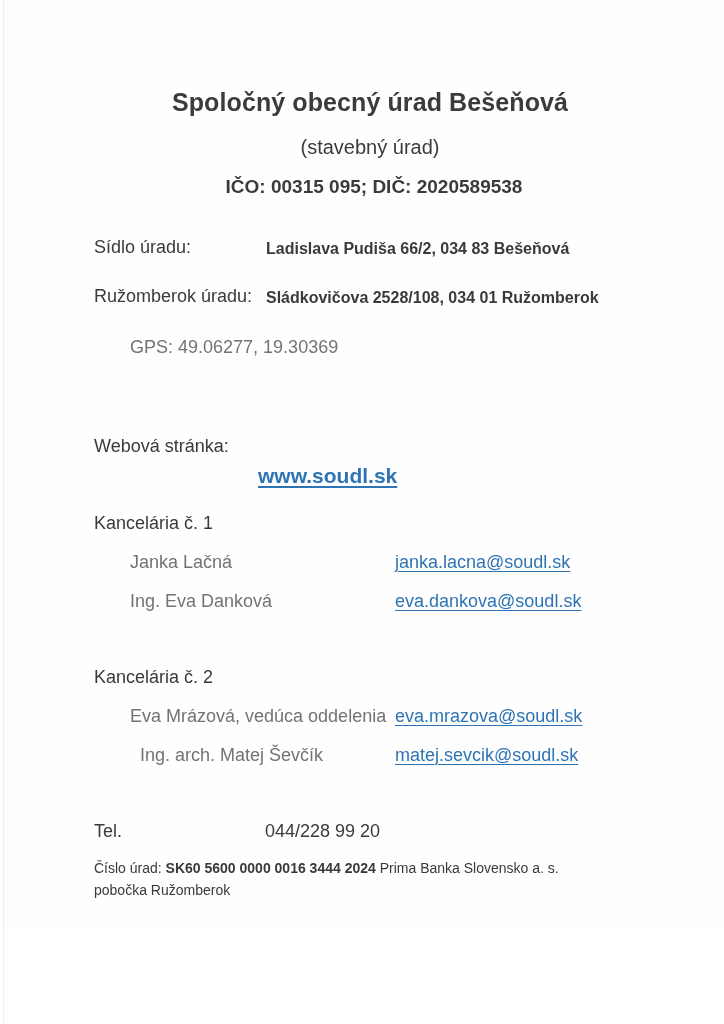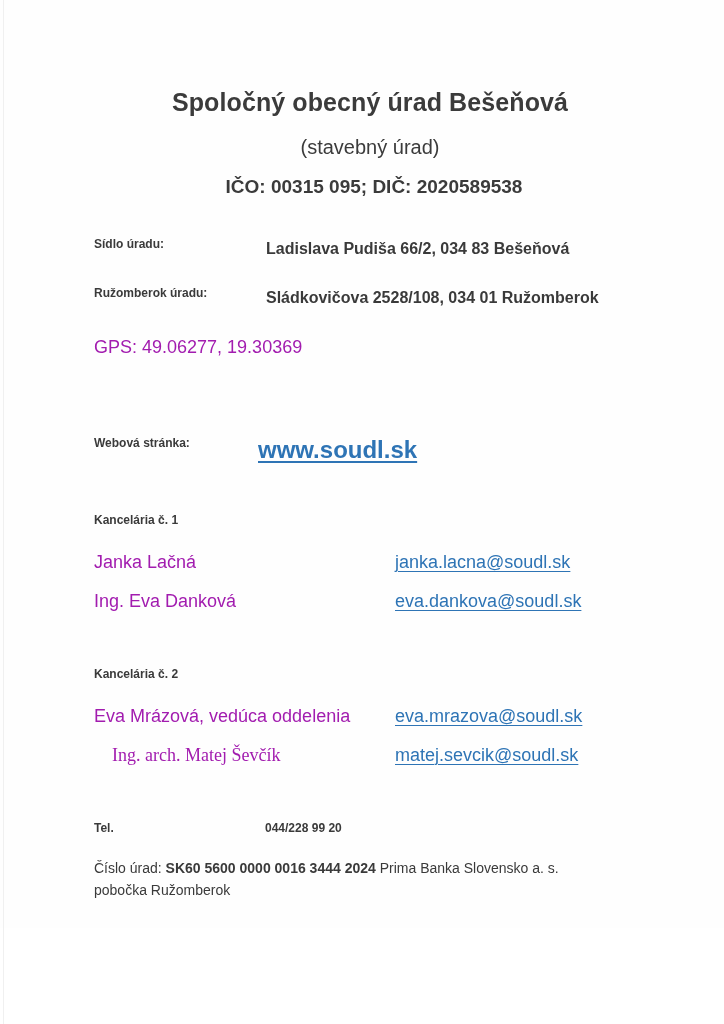--- a/index.html
+++ b/index.html
@@ -43,48 +43,50 @@
       color: #3b3b3b;
     }
     .ids {
       left: 0; width: 748px; top: 176px;
       text-align: center;
       font-size: 19px;
       font-weight: bold;
       color: #3b3b3b;
     }
     .lbl {
-      font-size: 12px;
-      font-weight: bold;
+      font-size: 18px;
+      font-weight: normal;
       color: #3a3a3a;
     }
     .addr {
       font-size: 16px;
       font-weight: bold;
       color: #3a3a3a;
     }
     .plain {
       font-size: 18px;
-      color: #a21caf;
+      color: #737373;
+      margin-left: 36px;
     }
     .link {
       font-size: 18px;
       color: #2e74b5;
       text-decoration: underline;
       text-decoration-thickness: 1px;
       text-underline-offset: 3px;
       cursor: pointer;
     }
     .link-bold {
-      font-size: 24px;
+      font-size: 21px;
       font-weight: bold;
       color: #2e74b5;
       text-decoration: underline;
       text-underline-offset: 3px;
       cursor: pointer;
+      margin-top: 28px;
     }
     .small {
       font-size: 14px;
       color: #3a3a3a;
     }
     .small b { font-weight: bold; }
   </style>
 </head>
 <body>
 
@@ -112,21 +114,21 @@
   <a class="abs link" style="left:395px; top:552px;">janka.lacna@soudl.sk</a>
 
   <div class="abs plain" style="left:94px; top:591px;">Ing. Eva Danková</div>
   <a class="abs link" style="left:395px; top:591px;">eva.dankova@soudl.sk</a>
 
   <div class="abs lbl" style="left:94px; top:667px;">Kancelária č. 2</div>
 
   <div class="abs plain" style="left:94px; top:706px;">Eva Mrázová, vedúca oddelenia</div>
   <a class="abs link" style="left:395px; top:706px;text-decoration:underline;">eva.mrazova@soudl.sk</a>
 
-  <div class="abs plain" style="left:112px; top:745px;font-family:Liberation Serif, serif;">Ing. arch. Matej Ševčík</div>
+  <div class="abs plain" style="left:104px; top:745px;">Ing. arch. Matej Ševčík</div>
   <a class="abs link" style="left:395px; top:745px;">matej.sevcik@soudl.sk</a>
 
   <div class="abs lbl" style="left:94px; top:821px;">Tel.</div>
   <div class="abs lbl" style="left:265px; top:821px;">044/228 99 20</div>
 
   <div class="abs small" style="left:94px; top:860px;">
     <span>Číslo úrad: </span><b>SK60 5600 0000 0016 3444 2024</b><span> Prima Banka Slovensko a. s.</span>
   </div>
   <div class="abs small" style="left:94px; top:882px;">pobočka Ružomberok</div>
 </div>

